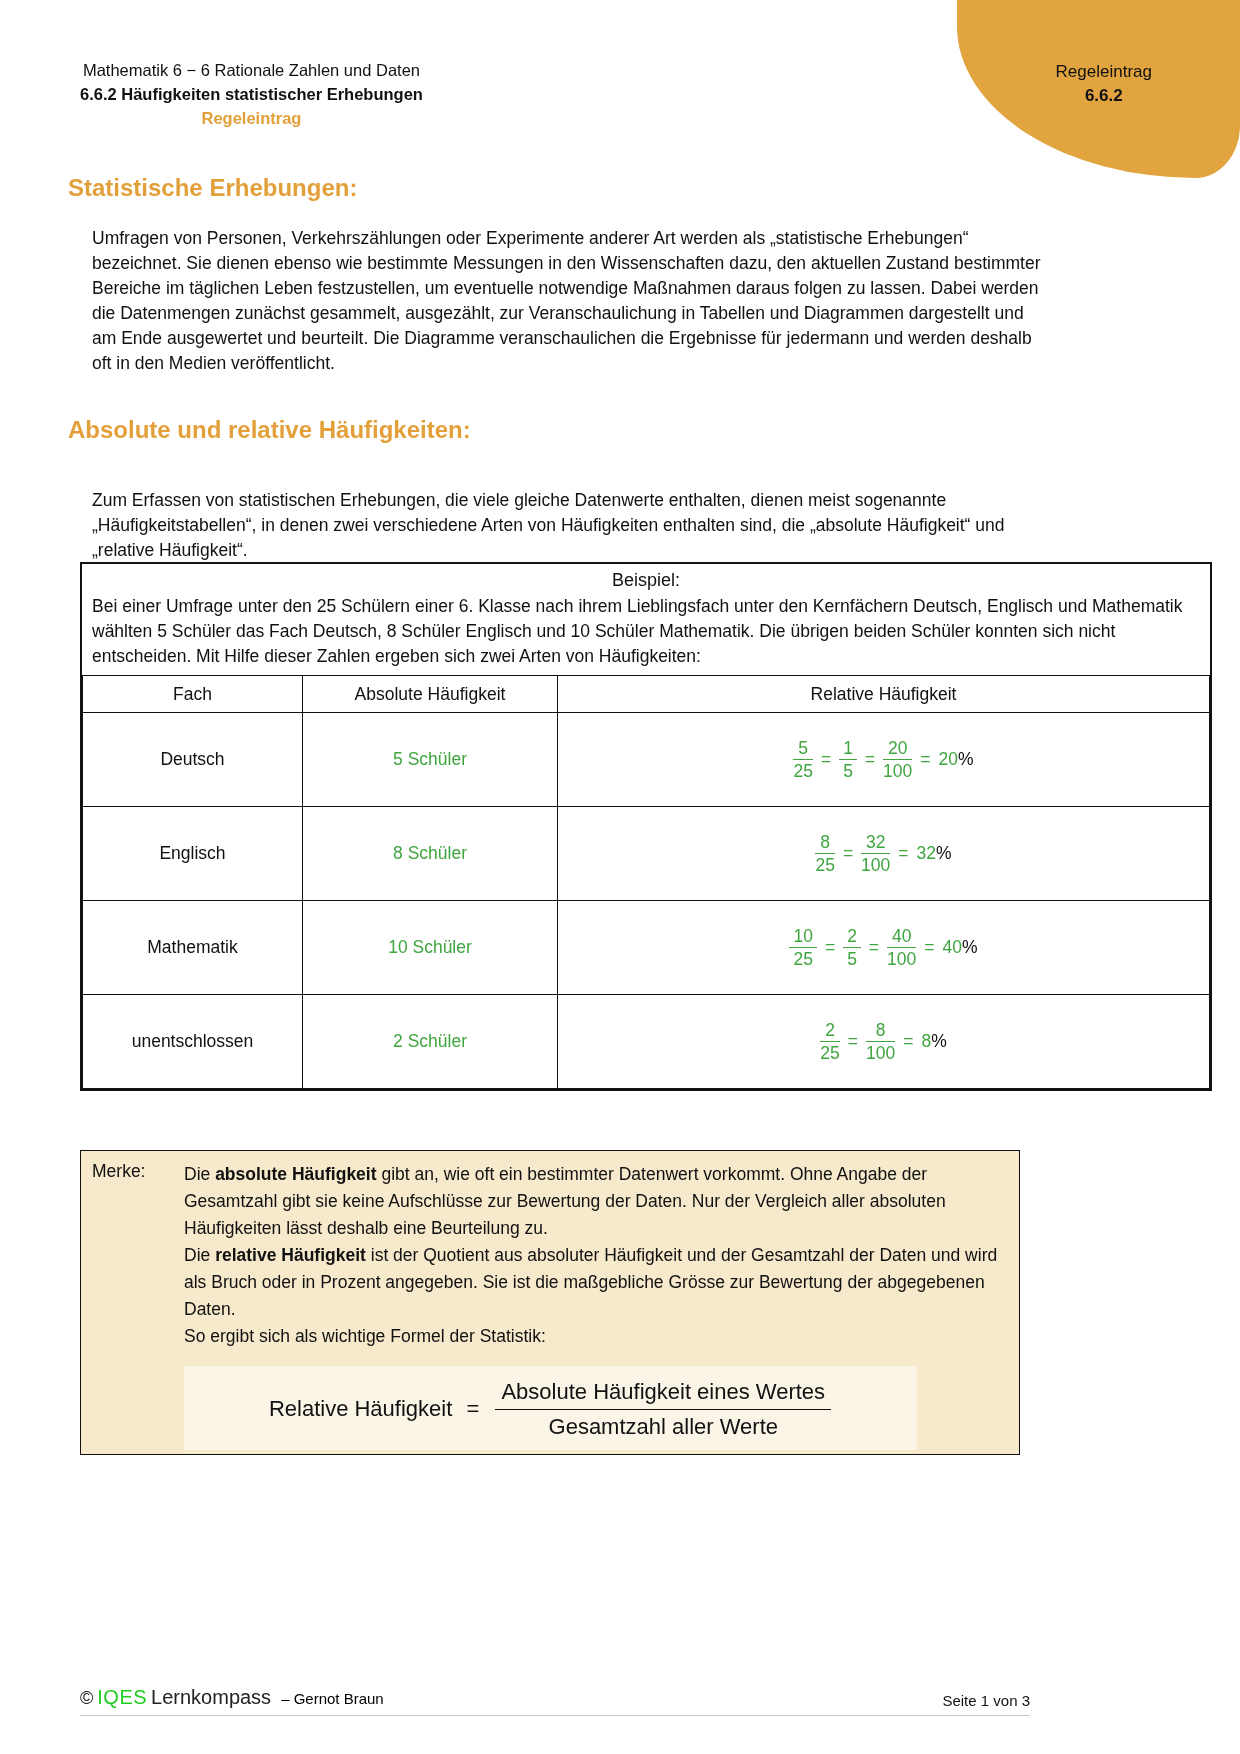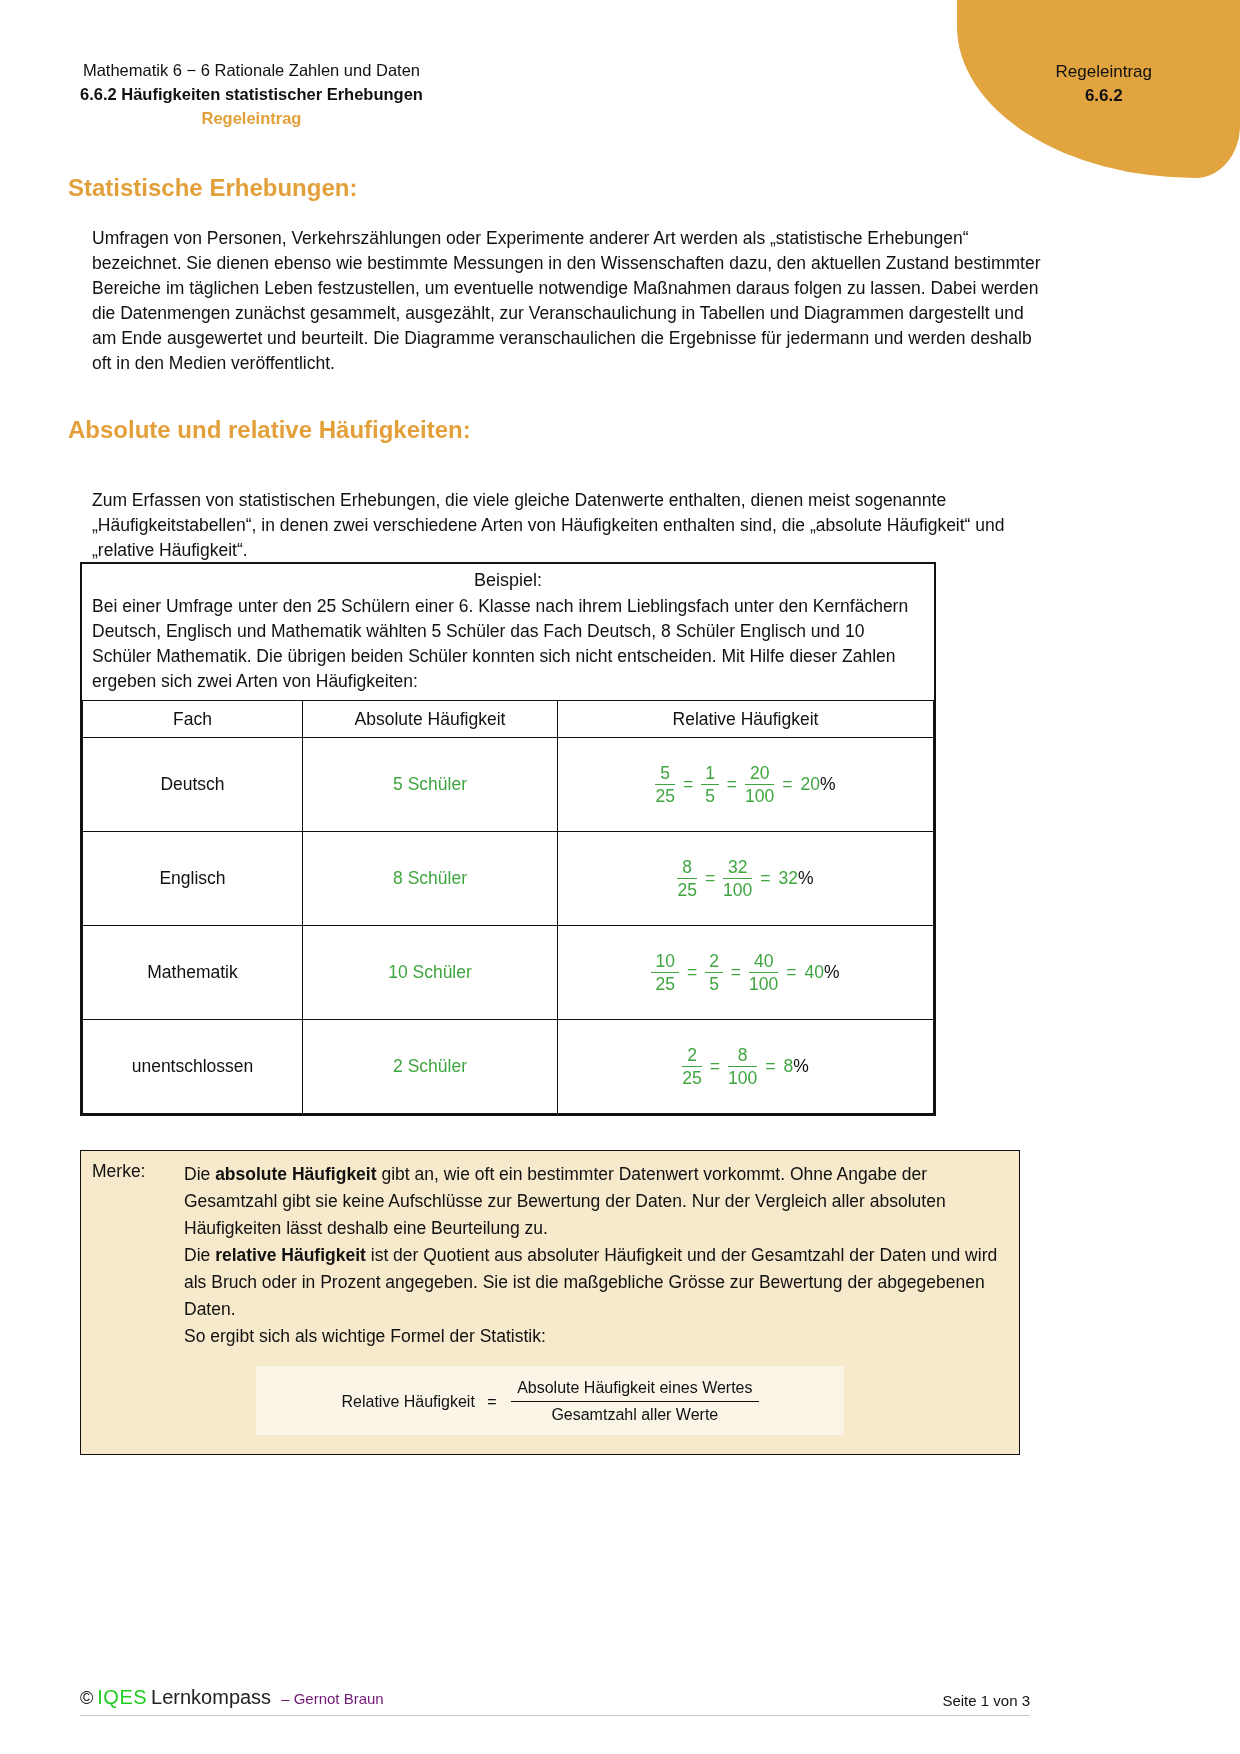--- a/index.html
+++ b/index.html
@@ -31,21 +31,21 @@
   .sec-title{
     position:absolute;left:68px;
     font-size:24px;font-weight:bold;color:#E3A03A;margin:0;
   }
   .body-par{
     position:absolute;left:80px;width:952px;
     font-size:17.5px;line-height:25px;margin:12px;
   }
   
   .example-box{
-    position:absolute;top:562px;left:80px;width:856px;
+    position:absolute;top:562px;left:80px;width:1132px;
     border:2px solid #111;box-sizing:border-box;background:#fff;
   }
   .example-title{text-align:center;font-size:18px;padding:6px 0 2px 0;}
   .example-text{font-size:17.5px;line-height:25px;margin:1px 8px 6px 10px;}
   table.freq{border-collapse:collapse;width:100%;table-layout:fixed;}
   table.freq th,table.freq td{border:1px solid #111;text-align:center;vertical-align:middle;}
   table.freq th{font-size:17.5px;font-weight:normal;height:34px;}
   table.freq td{font-size:17.5px;height:91px;}
   table.freq .col-fach{width:220px;}
   table.freq .col-abs{width:255px;}
@@ -59,41 +59,41 @@
   .pct{display:inline-block;vertical-align:middle;color:#111;}
   
   .merke-box{
     position:absolute;top:1150px;left:80px;width:940px;height:305px;
     background:#F6E9CC;border:1.5px solid #111;box-sizing:border-box;
   }
   .merke-label{position:absolute;top:10px;left:11px;font-size:17.5px;}
   .merke-content{margin:10px 18px 0 103px;font-size:17.5px;line-height:27px;}
   .merke-content b{font-weight:bold;}
   .merke-formula{
-    margin:16px auto 0 auto;width:588px;
+    margin:16px auto 0 auto;width:733px;
     background:rgba(255,255,255,0.55);
     text-align:center;padding:12px 0 10px 0;
-    font-size:16px;
+    font-size:22px;
   }
   .merke-formula .lhs,.merke-formula .f-eq{display:inline-block;vertical-align:middle;}
   .merke-formula .f-eq{margin:0 10px 0 8px;}
   .bigfrac{display:inline-block;vertical-align:middle;text-align:center;line-height:1.25;}
   .bigfrac .num{display:block;border-bottom:1.5px solid #111;padding:0 6px 3px 6px;}
   .bigfrac .den{display:block;padding-top:3px;}
   
   .footer{
     position:absolute;top:1686px;left:80px;width:950px;
     display:flex;justify-content:space-between;align-items:flex-end;
     border-bottom:1px solid #c9c9c9;padding-bottom:6px;
   }
   .footer-left{font-size:15px;display:flex;align-items:baseline;gap:4px;}
   .logo-copy{font-size:18px;}
   .logo-iqes{color:#1FCE1F;font-size:20px;letter-spacing:0.5px;}
   .logo-rest{color:#222;font-size:20px;}
-  .logo-author{color:#701a75;font-size:15px;margin-left:6px;}
+  .logo-author{color:#000000;font-size:15px;margin-left:6px;}
   .footer-right{font-size:15px;color:#111;}
 </style>
 </head>
 <body>
 
 <div class="page">
 
   <div class="corner-blob"></div>
   <div class="corner-text">
     <div>Regeleintrag</div>

